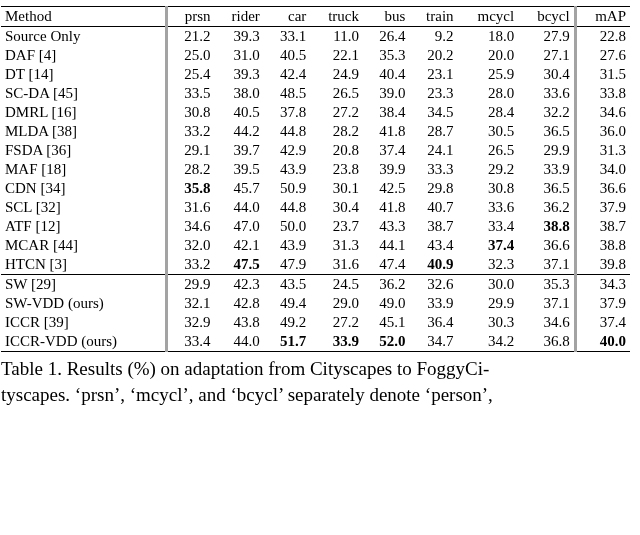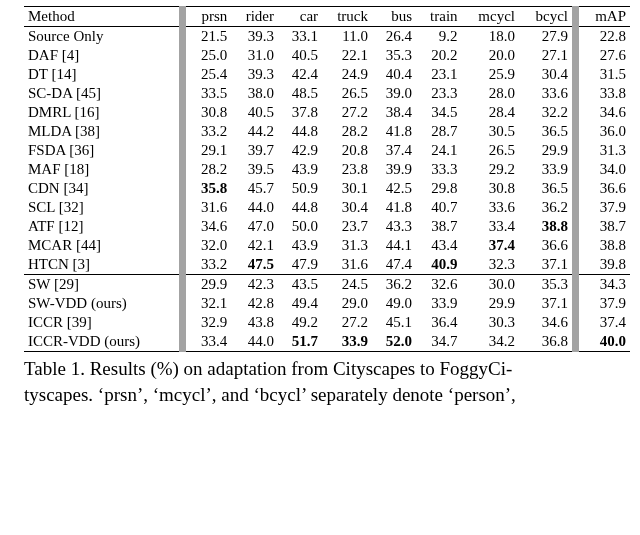--- a/index.html
+++ b/index.html
@@ -3,37 +3,37 @@
 <meta charset="utf-8">
 <style>
   html,body{margin:0;padding:0;}
   body{
     font-family:"Times New Roman",Times,serif;
     font-size:15px;
     color:#000;
     width:640px;
     background:#fff;
   }
-  .wrap{padding:6px 10px 8px 24px;}
+  .wrap{padding:6px 10px 8px 1px;}
   table{
     border-collapse:collapse;
     width:100%;
     font-size:15px;
   }
   th,td{
     padding:1px 4px 1px 4px;
     text-align:right;
     white-space:nowrap;
     font-weight:normal;
   }
   th:first-child,td:first-child{text-align:left;}
   .top-rule{border-top:1.5px solid #000;}
   .mid-rule{border-top:1px solid #000;}
   .bot-rule{border-bottom:1.5px solid #000;}
-  .vsep{border-left:7px solid #a3a3a3;}
+  .vsep{border-left:3px solid #a3a3a3;}
   .bold{font-weight:bold;}
   .cap{
     font-size:19px;
     line-height:1.35;
     padding-top:4px;
   }
 </style>
 </head>
 <body>
 <div class="wrap">
@@ -49,21 +49,21 @@
       <th>bus</th>
       <th>train</th>
       <th>mcycl</th>
       <th>bcycl</th>
       <th class="vsep">mAP</th>
     </tr>
   </thead>
   <tbody id="tbody">
         <tr class="mid-rule">
           <td>Source Only</td>
-          <td class="vsep">21.5</td>
+          <td class="vsep">21.2</td>
           <td>39.3</td>
           <td>33.1</td>
           <td>11.0</td>
           <td>26.4</td>
           <td>9.2</td>
           <td>18.0</td>
           <td>27.9</td>
           <td class="vsep">22.8</td>
         </tr>
         <tr>

